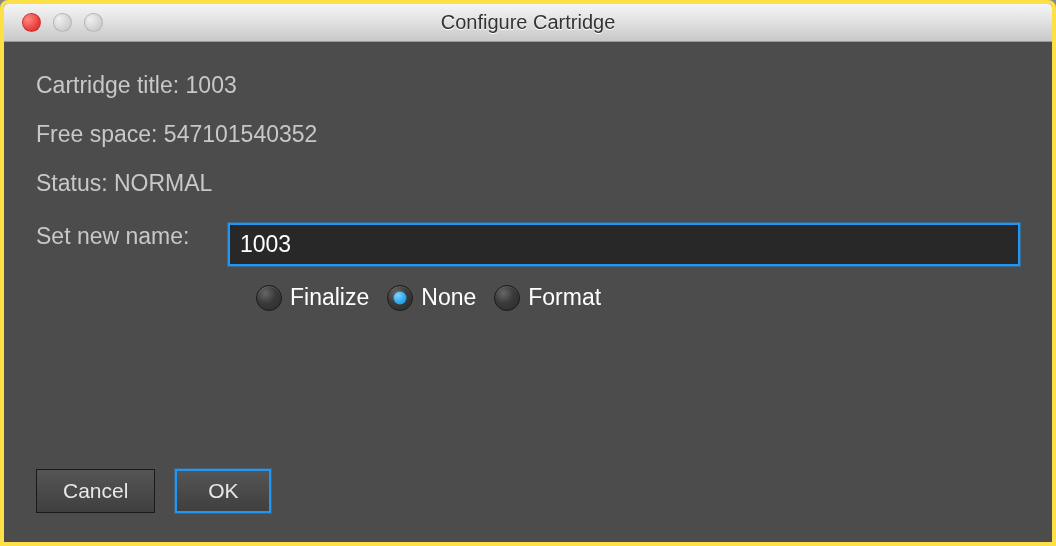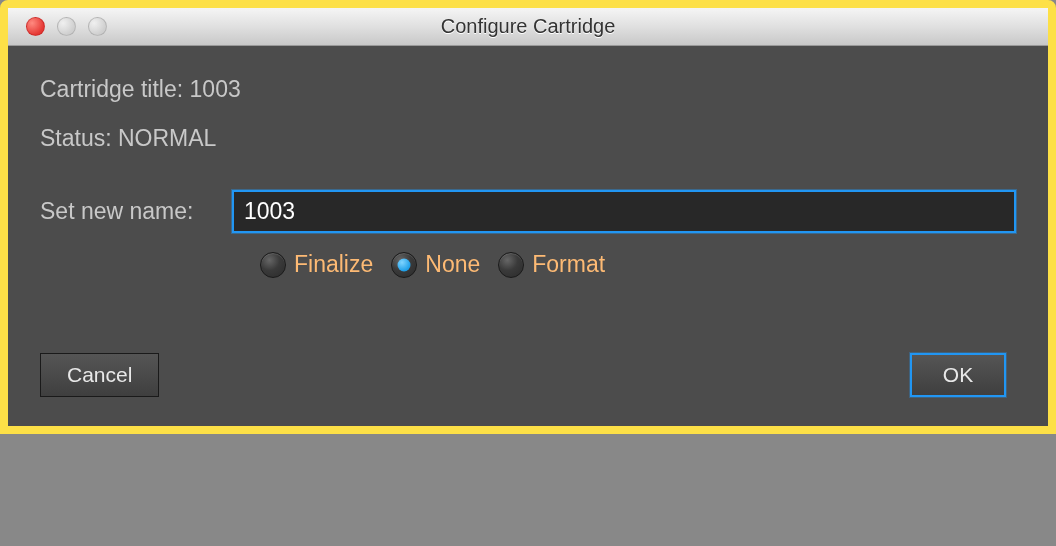--- a/index.html
+++ b/index.html
@@ -9,23 +9,23 @@
     }
     body {
       font-family: "Lucida Grande", "Helvetica Neue", Arial, sans-serif;
       background: #888;
       width: 1056px;
       height: 546px;
       overflow: hidden;
     }
     .window {
       width: 1056px;
-      height: 434px;
+      height: 546px;
       background: #4c4c4c;
-      border: 8px solid #fde047;
+      border: 4px solid #fde047;
       border-radius: 8px 8px 0 0;
       overflow: hidden;
       display: flex;
       flex-direction: column;
     }
     .titlebar {
       height: 38px;
       background: linear-gradient(to bottom, #f5f5f5 0%, #e0e0e0 50%, #c8c8c8 100%);
       border-bottom: 1px solid #999;
       display: flex;
@@ -71,22 +71,21 @@
       color: #c8c8c8;
       font-size: 23px;
       display: flex;
       flex-direction: column;
     }
     .info-row {
       margin-bottom: 22px;
     }
     .form-row {
       display: flex;
-      align-items: center;
-      margin-top: 16px;
+      margin-top: 4px;
       margin-bottom: 18px;
     }
     .form-label {
       width: 192px;
     }
     .text-input {
       flex: 1;
       background: #282828;
       border: 2px solid #2196f3;
       color: #fff;
@@ -122,26 +121,27 @@
       position: absolute;
       top: 50%;
       left: 50%;
       transform: translate(-50%, -50%);
       width: 13px;
       height: 13px;
       border-radius: 50%;
       background: radial-gradient(circle at 35% 30%, #7fd4ff, #1e9fe8 70%);
     }
     .radio-label {
-      color: #fdba74;
+      color: #ffffff;
     }
     .button-row {
       margin-top: auto;
       display: flex;
-      justify-content: space-between;
+      justify-content: flex-start;
+      gap: 20px;
       padding-right: 10px;
       padding-bottom: 8px;
     }
     .btn {
       min-width: 96px;
       padding: 8px 26px;
       font-size: 21px;
       color: #e8e8e8;
       background: linear-gradient(to bottom, #555, #3f3f3f);
       border: 1px solid #1a1a1a;
@@ -163,20 +163,23 @@
       <div class="traffic-light tl-close"></div>
       <div class="traffic-light tl-min"></div>
       <div class="traffic-light tl-max"></div>
     </div>
     <div class="title">Configure Cartridge</div>
   </div>
 
   <div class="content">
     <div class="info-row">
       <span>Cartridge title: </span><span>1003</span>
+    </div>
+    <div class="info-row">
+      <span>Free space: </span><span>547101540352</span>
     </div>
     <div class="info-row">
       <span>Status: </span><span>NORMAL</span>
     </div>
 
     <div class="form-row">
       <div class="form-label">Set new name:</div>
       <input class="text-input" type="text" value="1003" style="">
     </div>
 

